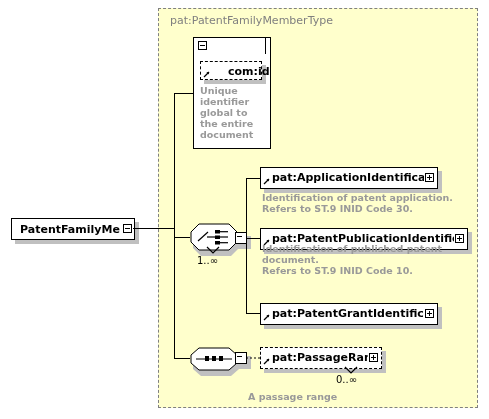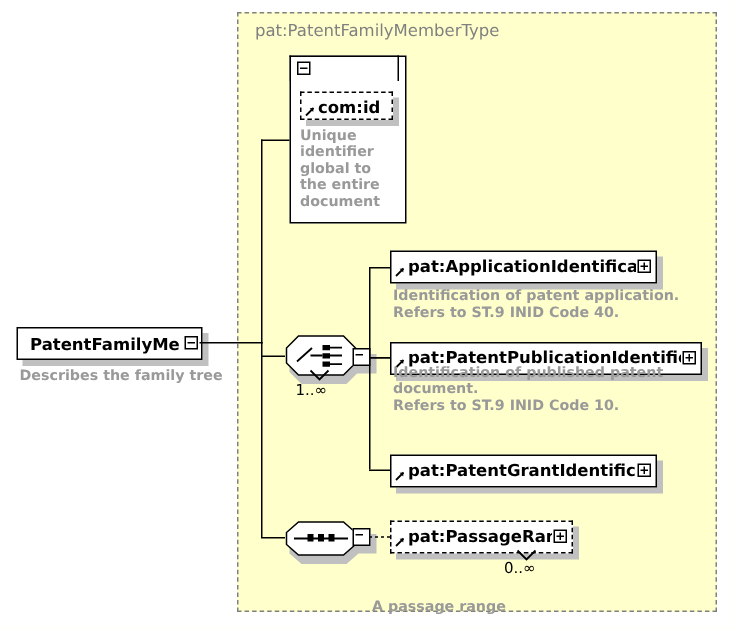--- a/index.html
+++ b/index.html
@@ -172,21 +172,20 @@
 <div id="canvas">
 
   <div class="type-box"></div>
   <div class="type-label">pat:PatentFamilyMemberType</div>
 
   <div class="node-shadow abs" style="left:15px; top:222px; width:124px;"></div>
   <div class="node" style="left:11px; top:218px; width:124px;"></div>
   <div class="node-label" style="left:20px; top:223px; width:100px;">PatentFamilyMember</div>
 
   <div class="pm-box" style="left:123px; top:224px;"></div>
-  <div class="anno" style="left:13px; top:245px;">Describes the family tree</div>
 
   <div class="line-h" style="left:133px; top:228px; width:42px;"></div>
   <div class="line-v" style="left:174px; top:93px; height:136px;"></div>
   <div class="line-v" style="left:174px; top:228px; height:130px;"></div>
 
   <div class="line-h" style="left:174px; top:93px; width:20px;"></div>
 
   <div class="line-h" style="left:174px; top:237px; width:16px;"></div>
 
   <div class="line-h" style="left:174px; top:358px; width:16px;"></div>
@@ -195,21 +194,21 @@
   <div class="attr-header"></div>
   <div class="pm-box" style="left:198px; top:41px;"></div>
   <div class="attr-title">attributes</div>
 
   <div class="node-shadow abs" style="left:204px; top:65px; width:62px; height:19px;"></div>
   <div class="node dashed" style="left:200px; top:61px; width:62px; height:19px;"></div>
   <svg class="node-arrow" style="left:203px; top:70px;" viewBox="0 0 8 8">
     <path d="M1,7 L6,2" stroke="#000" stroke-width="1.2" fill="none"></path>
     <path d="M6,2 L3.4,2.2 L5.8,4.6 Z" fill="#000"></path>
   </svg>
-  <div class="node-label" style="left:212px; top:65px;">com:id</div>
+  <div class="node-label" style="left:228px; top:65px;">com:id</div>
   <div class="anno" style="left:200px; top:85px; width:62px;">Unique
 identifier
 global to
 the entire
 document</div>
 
   <svg class="abs" style="left:190px; top:222px; width:62px; height:36px;" viewBox="0 0 62 36">
     <polygon points="11,8 41,8 49,16 49,26 41,34 11,34 3,26 3,16" fill="#c0c0c0"></polygon>
   </svg>
   <svg class="abs" style="left:188px; top:219px; width:62px; height:36px;" viewBox="0 0 62 36">
@@ -244,21 +243,21 @@
 
   <div class="node-shadow abs" style="left:264px; top:171px; width:178px;"></div>
   <div class="node" style="left:260px; top:167px; width:178px;"></div>
   <svg class="node-arrow" style="left:263px; top:177px;" viewBox="0 0 8 8">
     <path d="M1,7 L6,2" stroke="#000" stroke-width="1.2" fill="none"></path>
     <path d="M6,2 L3.4,2.2 L5.8,4.6 Z" fill="#000"></path>
   </svg>
   <div class="node-label" style="left:272px; top:171px; width:152px;">pat:ApplicationIdentification</div>
   <div class="pm-box plus" style="left:425px; top:173px;"></div>
   <div class="anno" style="left:262px; top:192px; width:200px;">Identification of patent application.
-Refers to ST.9 INID Code 40.</div>
+Refers to ST.9 INID Code 30.</div>
 
   <div class="node-shadow abs" style="left:264px; top:232px; width:208px;"></div>
   <div class="node" style="left:260px; top:228px; width:208px;"></div>
   <svg class="node-arrow" style="left:263px; top:238px;" viewBox="0 0 8 8">
     <path d="M1,7 L6,2" stroke="#000" stroke-width="1.2" fill="none"></path>
     <path d="M6,2 L3.4,2.2 L5.8,4.6 Z" fill="#000"></path>
   </svg>
   <div class="node-label" style="left:272px; top:232px; width:182px;">pat:PatentPublicationIdentificati...</div>
   <div class="pm-box plus" style="left:455px; top:234px;"></div>
   <div class="anno" style="left:262px; top:243px; width:216px;">Identification of published patent document.
@@ -297,15 +296,15 @@
     <path d="M1,7 L6,2" stroke="#000" stroke-width="1.2" fill="none"></path>
     <path d="M6,2 L3.4,2.2 L5.8,4.6 Z" fill="#000"></path>
   </svg>
   <div class="node-label" style="left:272px; top:351px; width:96px;">pat:PassageRange</div>
   <div class="pm-box plus" style="left:369px; top:353px;"></div>
 
   <svg class="abs" style="left:342px; top:366px; width:18px; height:9px;" viewBox="0 0 18 9">
     <path d="M3,1 L9,7 L15,1" stroke="#000000" stroke-width="1.2" fill="none"></path>
   </svg>
   <div class="card" style="left:336px; top:374px;">0..∞</div>
-  <div class="anno" style="left:248px; top:391px;margin-top:8px;">A passage range</div>
+  <div class="anno" style="left:248px; top:391px;">A passage range</div>
 
 </div>
 
 </body></html>

